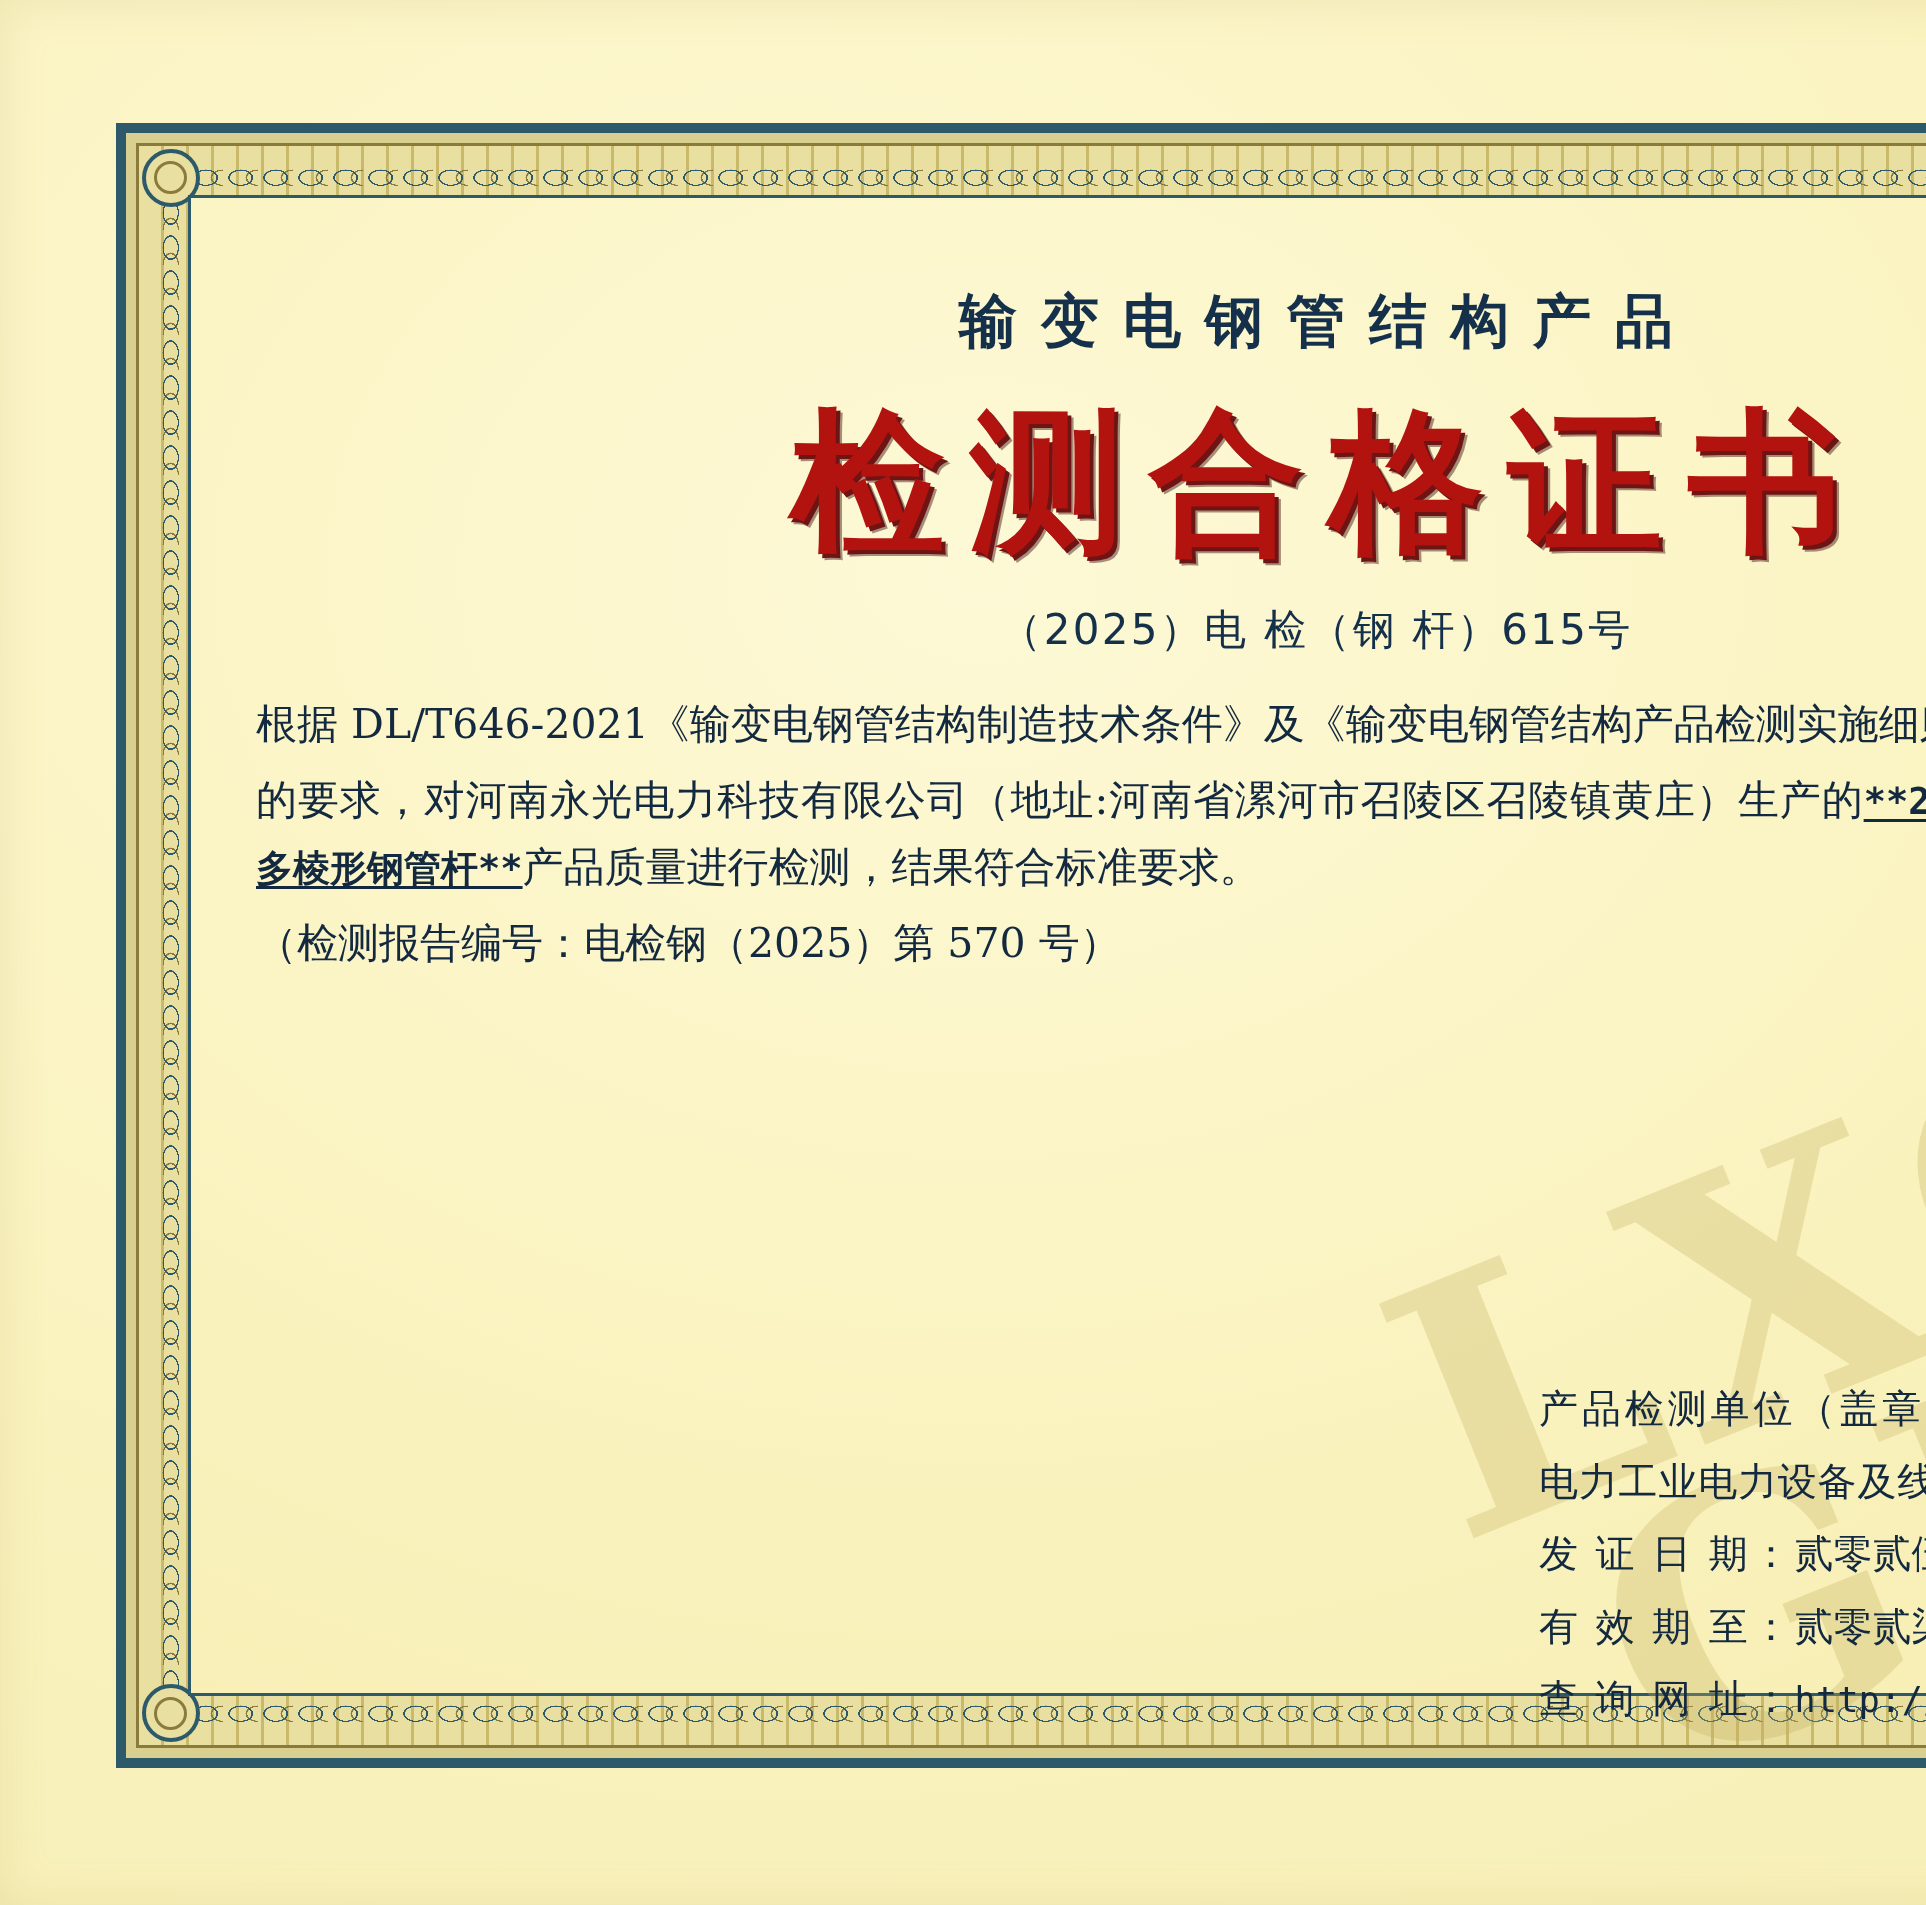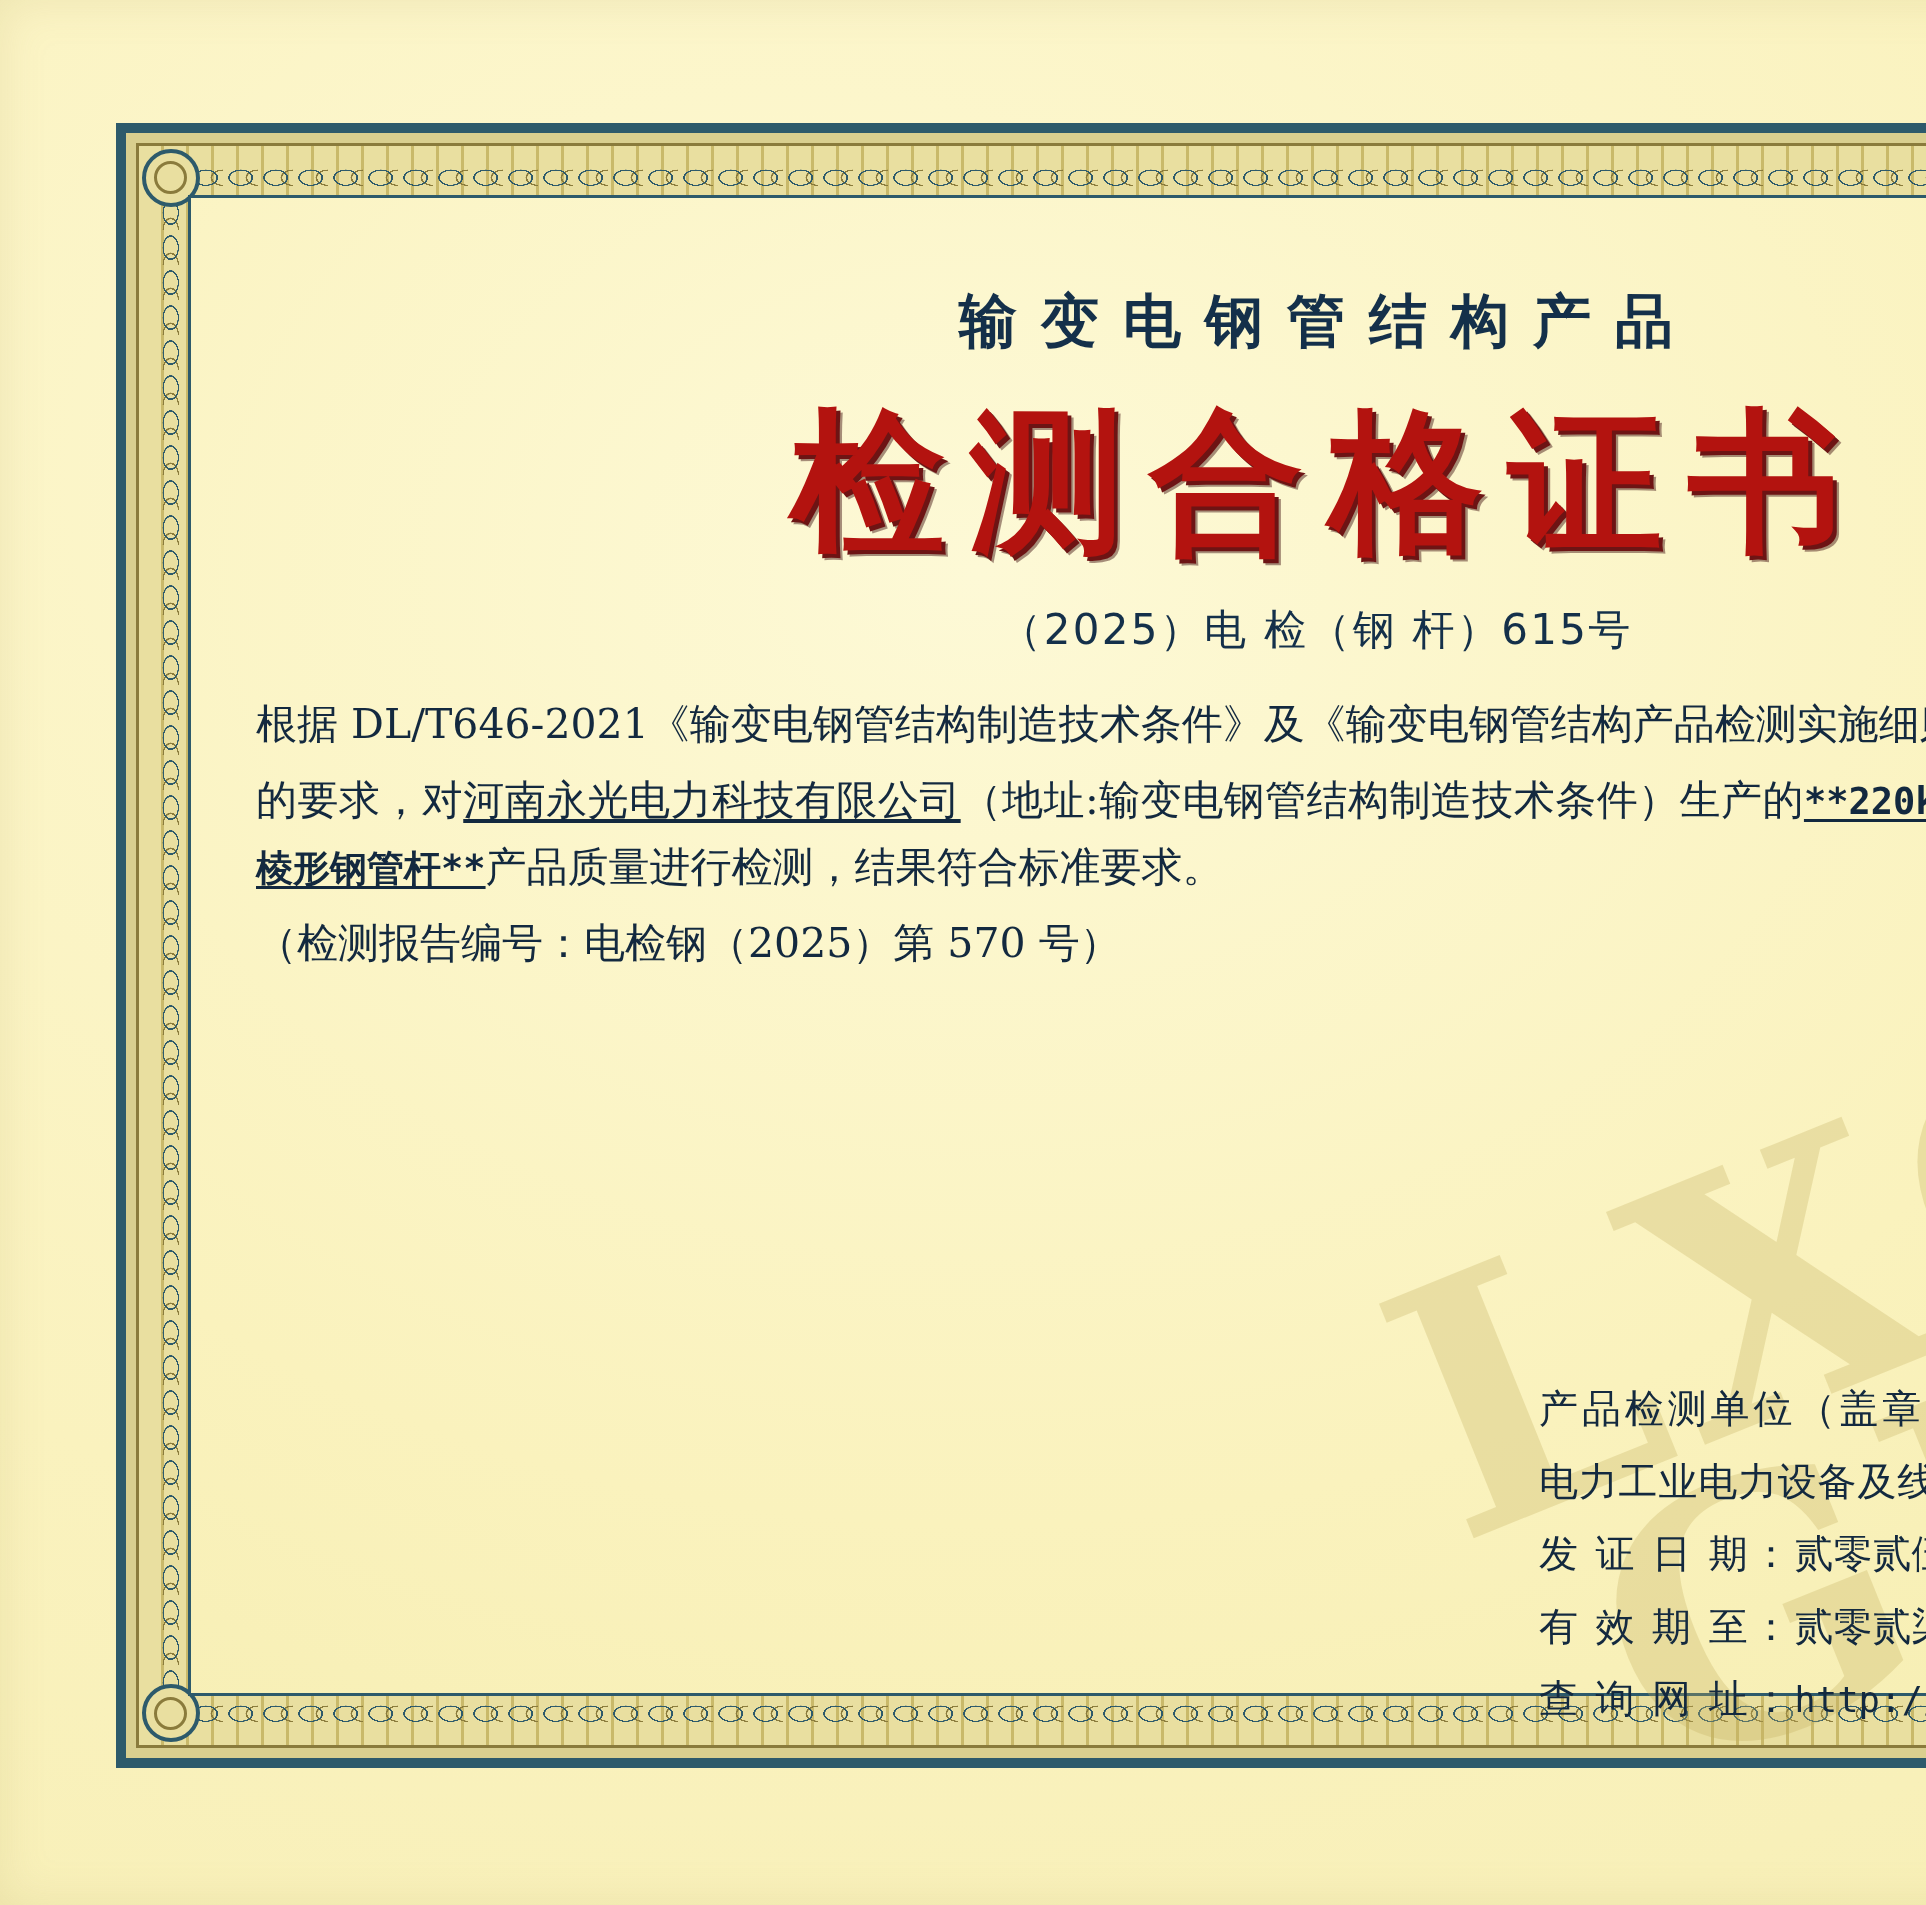--- a/index.html
+++ b/index.html
@@ -159,21 +159,20 @@
     font-size: 41px;
     line-height: 1.62;
     color: #13293f;
     font-family: "DejaVu Serif", "Liberation Serif", serif;
     text-align: justify;
   }
   .body-text p {
     margin: 0 0 10px 0;
   }
   .company {
-    text-decoration: underline;
     text-underline-offset: 5.4px;
   }
   .product {
     text-decoration: underline;
     text-underline-offset: 5.4px;
     font-family: "DejaVu Sans Mono", "Liberation Mono", monospace;
     font-size: 37px;
     font-weight: bold;
   }
 
@@ -248,21 +247,21 @@
         <div class="content">
 
           <div class="title-small">输变电钢管结构产品</div>
 
           <div class="title-big">检测合格证书</div>
 
           <div class="serial">（2025）电 检（钢 杆）615号</div>
 
           <div class="body-text">
             <p>根据 DL/T646-2021《输变电钢管结构制造技术条件》及《输变电钢管结构产品检测实施细则》</p>
-            <p><span>的要求，对</span><span class="company">河南永光电力科技有限公司</span><span>（地址:输变电钢管结构制造技术条件）生产的</span><span class="product">**220kV-GC21GS-Z1-24.0m 多棱形钢管杆**</span><span>产品质量进行检测，结果符合标准要求。</span></p>
+            <p><span>的要求，对</span><span class="company">河南永光电力科技有限公司</span><span>（地址:河南省漯河市召陵区召陵镇黄庄）生产的</span><span class="product">**220kV-GC21GS-Z1-24.0m 多棱形钢管杆**</span><span>产品质量进行检测，结果符合标准要求。</span></p>
             <p>（检测报告编号：电检钢（2025）第 570 号）</p>
           </div>
 
           <div class="sign-block">
             <div class="row label">产品检测单位（盖章）：</div>
             <div class="row unit">电力工业电力设备及线路器材质量检验测试中心</div>
             <div class="row"><span class="label">发 证 日 期：</span><span>贰零贰伍 年 拾 月 玖 日</span></div>
             <div class="row"><span class="label">有 效 期 至：</span><span>贰零贰柒 年 拾 月 捌 日</span></div>
             <div class="row"><span class="label">查 询 网 址：</span><span class="url">http://www.dlxcjc.com</span></div>
           </div>

